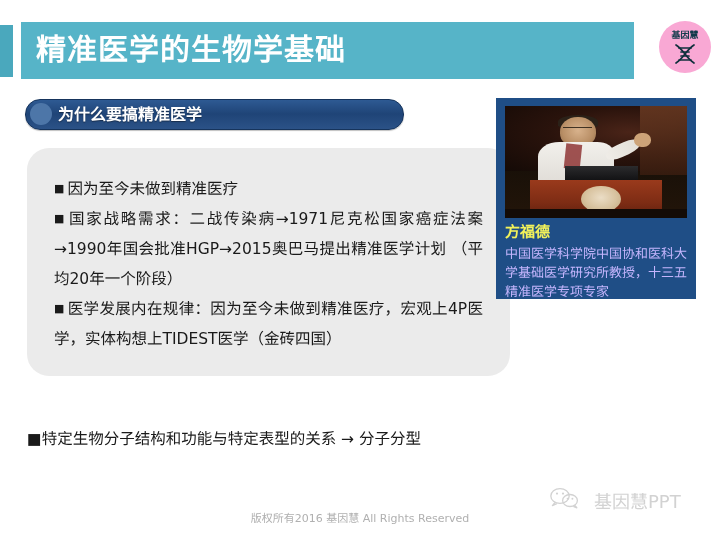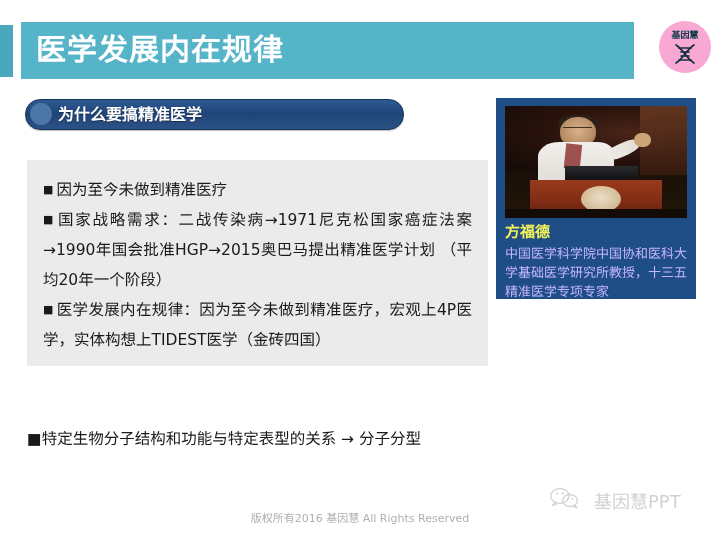--- a/index.html
+++ b/index.html
@@ -110,25 +110,26 @@
     text-shadow: 0 1px 1px rgba(0,0,0,.4);
     font-family: "DejaVu Sans", "Liberation Sans", sans-serif;
   }
   #pill-why  { left: 25px; top: 99px;  width: 377px; }
   #pill-bio  { left: 25px; top: 386px; width: 377px; }
 
   
   .content-box {
     position: absolute;
     left: 27px;
-    top: 160px;
+    top: 148px;
     width: 451px;
     height: 196px;
     background: #ebebeb;
-    padding: 5px;
+    padding: 16px;
+    border-radius: 22px;
   }
   .content-inner {
     padding: 10px 11px 8px 11px;
     font-size: 15.5px;
     line-height: 30px;
     color: #1a1a1a;
     font-family: "DejaVu Sans", "Liberation Sans", sans-serif;
   }
   .content-inner p {
     margin: 0;
@@ -253,21 +254,21 @@
     font-family: "DejaVu Sans", "Liberation Sans", sans-serif;
   }
 </style>
 </head>
 <body>
 
 <div class="slide">
 
   <div class="title-tab"></div>
   <div class="title-bar"></div>
-  <div class="title-text">医学发展内在规律</div>
+  <div class="title-text">精准医学的生物学基础</div>
 
   <div class="brand-logo">
     <div class="logo-cn">基因慧</div>
     <div class="logo-dna">
       <svg width="26" height="22" viewBox="0 0 26 22" aria-hidden="true">
         <g stroke="#11303d" stroke-width="1.7" fill="none" stroke-linecap="round">
           <path d="M4 2 C 12 7, 14 15, 22 20"></path>
           <path d="M22 2 C 14 7, 12 15, 4 20"></path>
           <path d="M7 5 L 19 5"></path>
           <path d="M9 9 L 17 9"></path>

